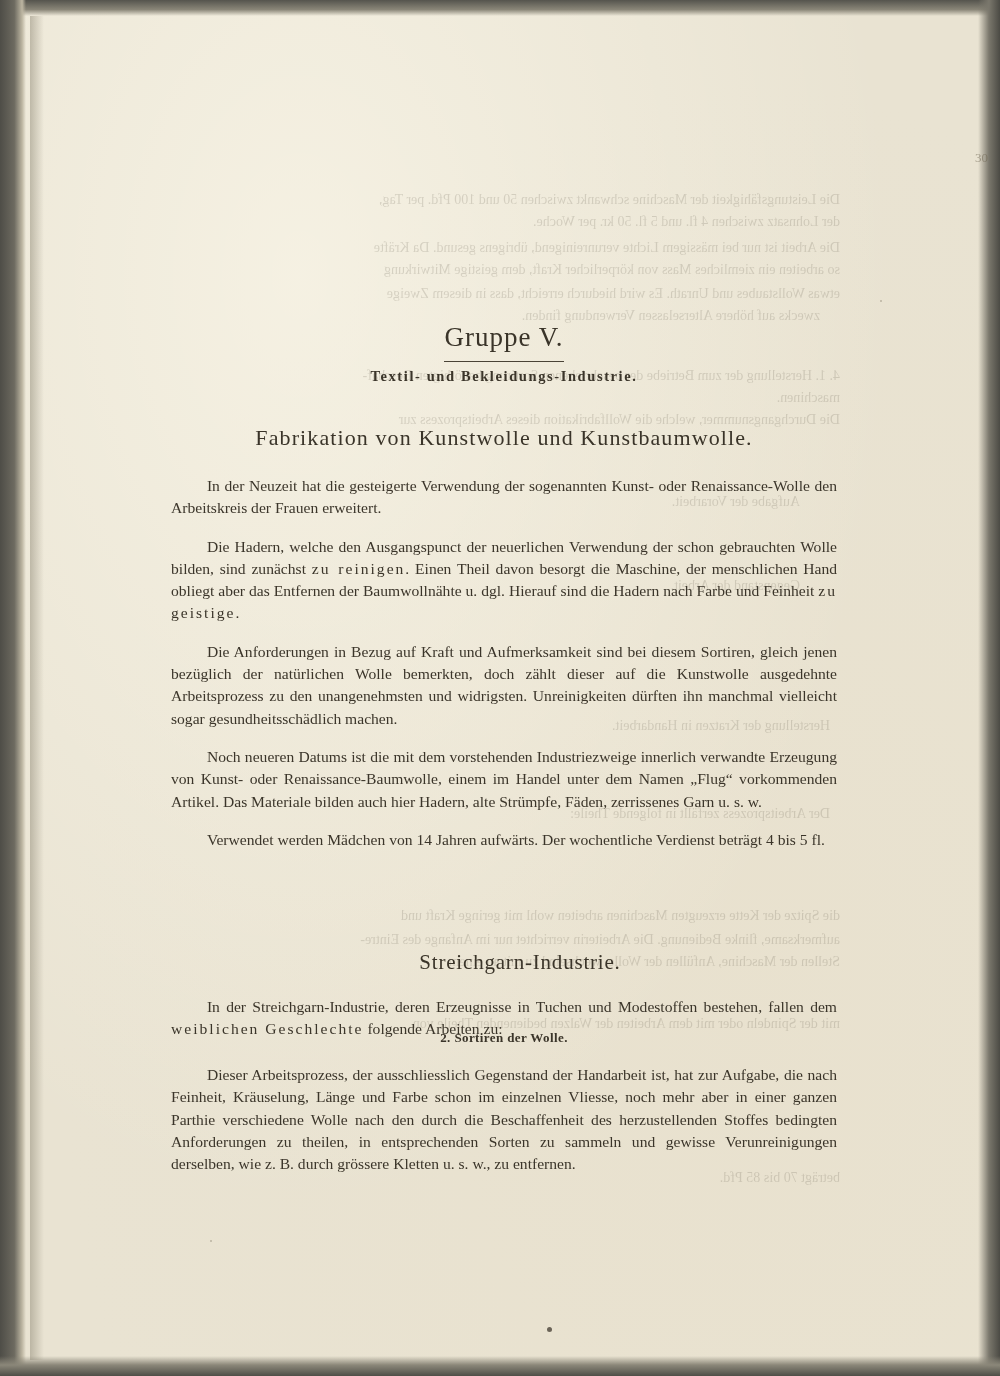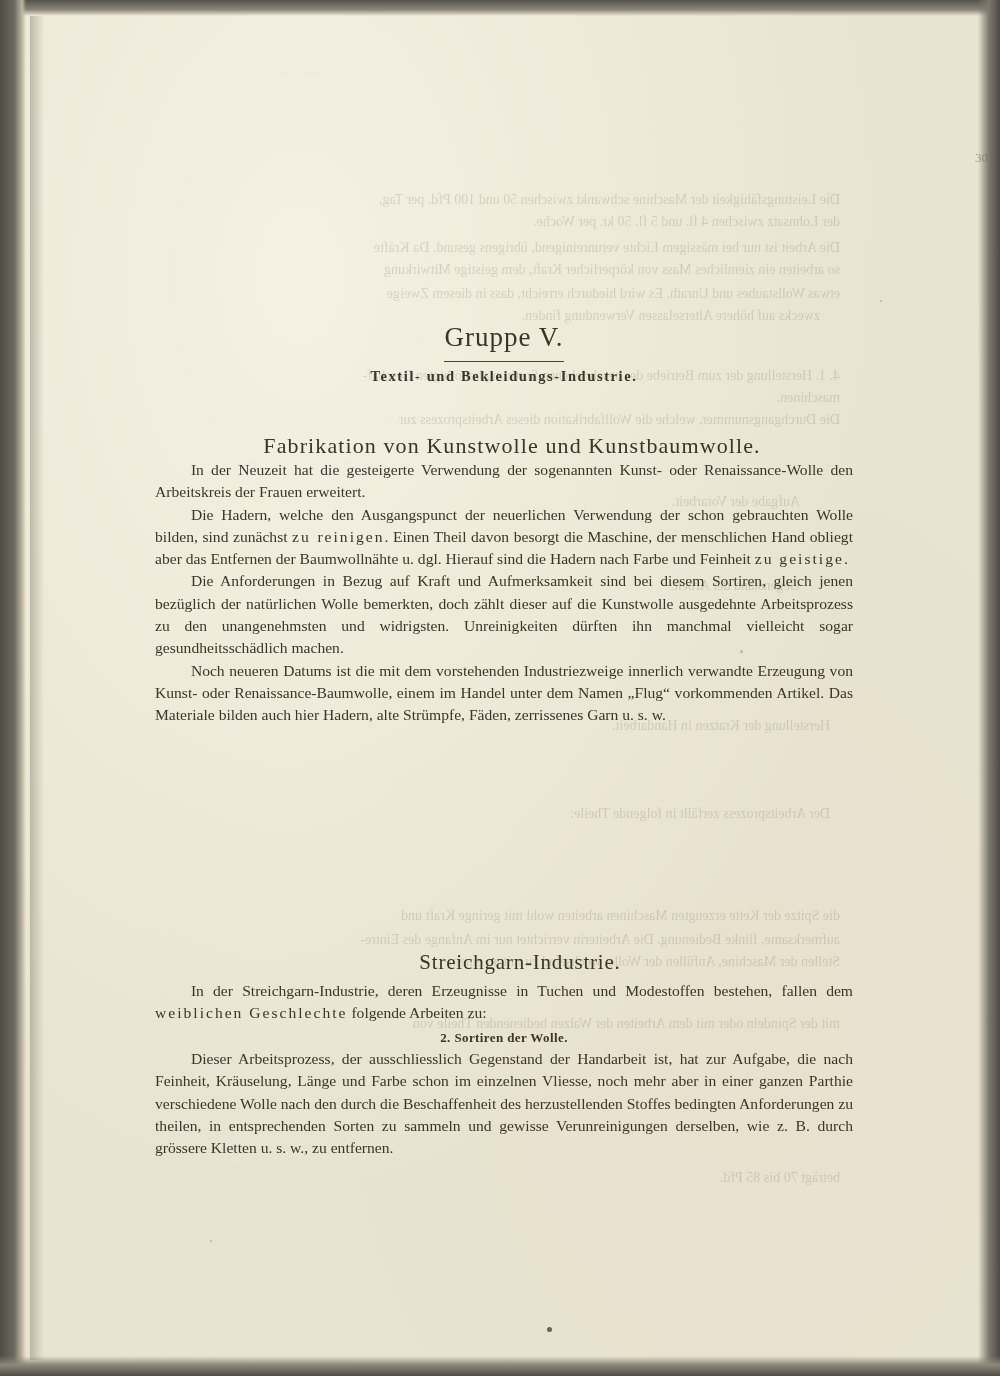--- a/index.html
+++ b/index.html
@@ -114,21 +114,21 @@
   h3.section-title {
     position: absolute;
     top: 425px;
     left: 0;
     width: 698px;
     text-align: center;
     font-family: "Liberation Serif", serif;
     font-size: 22px;
     font-weight: normal;
     letter-spacing: 1.1px;
-    margin: 8px;
+    margin: 0;
     color: #3a3429;
   }
 
   h3.section-title-2 {
     position: absolute;
     top: 950px;
     left: 16px;
     width: 698px;
     text-align: center;
     font-family: "Liberation Serif", serif;
@@ -157,21 +157,21 @@
     left: 0;
     width: 698px;
     font-size: 15.6px;
     line-height: 22.3px;
     text-align: justify;
     text-justify: inter-word;
     color: #3b352a;
     hyphens: manual;
   }
   .body-block p {
-    margin: 0;
+    margin: 16px;
     text-indent: 2.3em;
   }
   .sp { letter-spacing: 2px; }
 
   #block-1 { top: 459px; }
   #block-2 { top: 980px; }
   #block-3 { top: 1048px; }
 
   .page-number {
     position: absolute;
@@ -238,20 +238,21 @@
 
       <h2 class="group-sub">Textil- und Bekleidungs-Industrie.</h2>
 
       <h3 class="section-title">Fabrikation von Kunstwolle und Kunstbaumwolle.</h3>
 
       <div class="body-block" id="block-1">
         <p>In der Neuzeit hat die gesteigerte Verwendung der sogenannten Kunst- oder Renaissance-Wolle den Arbeitskreis der Frauen erweitert.</p>
         <p>Die Hadern, welche den Ausgangspunct der neuerlichen Verwendung der schon gebrauchten Wolle bilden, sind zunächst <span class="sp">zu reinigen</span>. Einen Theil davon besorgt die Maschine, der menschlichen Hand obliegt aber das Entfernen der Baumwollnähte u. dgl. Hierauf sind die Hadern nach Farbe und Feinheit <span class="sp">zu geistige</span>.</p>
         <p>Die Anforderungen in Bezug auf Kraft und Aufmerksamkeit sind bei diesem Sortiren, gleich jenen bezüglich der natürlichen Wolle bemerkten, doch zählt dieser auf die Kunstwolle ausgedehnte Arbeitsprozess zu den unangenehmsten und widrigsten. Unreinigkeiten dürften ihn manchmal vielleicht sogar gesundheitsschädlich machen.</p>
         <p>Noch neueren Datums ist die mit dem vorstehenden Industriezweige innerlich verwandte Erzeugung von Kunst- oder Renaissance-Baumwolle, einem im Handel unter dem Namen „Flug“ vorkommenden Artikel. Das Materiale bilden auch hier Hadern, alte Strümpfe, Fäden, zerrissenes Garn u. s. w.</p>
+        <p>Verwendet werden Mädchen von 14 Jahren aufwärts. Der wochentliche Verdienst beträgt 4 bis 5 fl.</p>
       </div>
 
       <h3 class="section-title-2">Streichgarn-Industrie.</h3>
 
       <div class="body-block" id="block-2">
         <p>In der Streichgarn-Industrie, deren Erzeugnisse in Tuchen und Modestoffen bestehen, fallen dem <span class="sp">weiblichen Geschlechte</span> folgende Arbeiten zu:</p>
       </div>
 
       <h4 class="subsection-title">2. Sortiren der Wolle.</h4>
 

